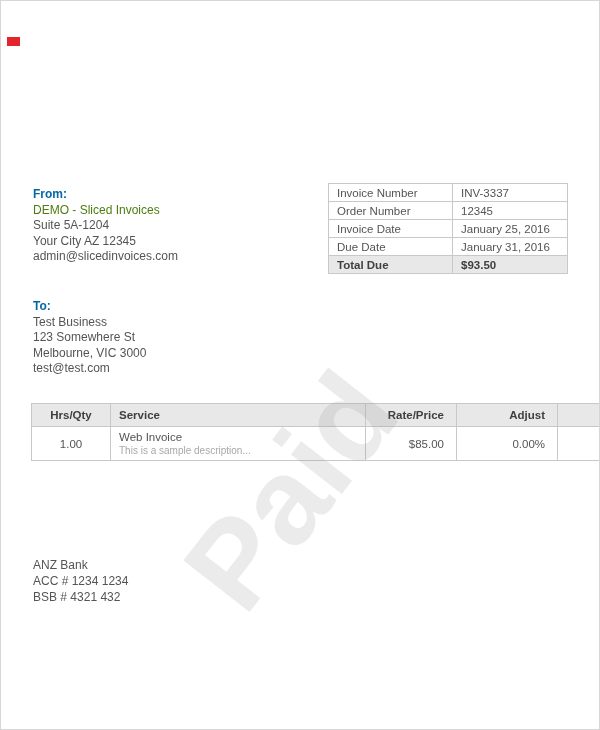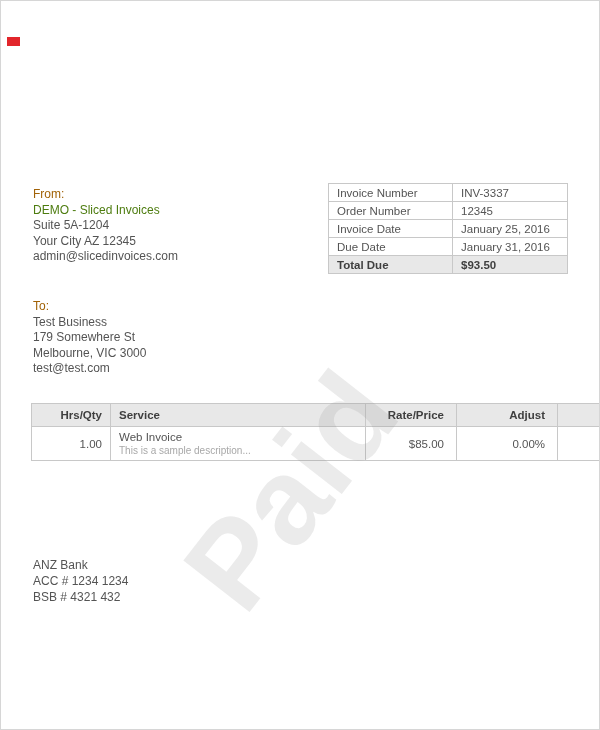--- a/index.html
+++ b/index.html
@@ -9,35 +9,35 @@
     font-family:"Liberation Sans",sans-serif;color:#4f4f4f;
   }
   .red-mark{position:absolute;left:6px;top:36px;width:13px;height:9px;background:#e2262b;}
   .invoice-title{
     position:absolute;top:112px;right:35px;
     font-size:27px;font-weight:bold;color:#383838;letter-spacing:0.5px;
   }
   .addr-block{position:absolute;left:32px;font-size:12px;line-height:15.5px;color:#545454;}
   .addr-from{top:186px;}
   .addr-to{top:298px;}
-  .addr-label{font-weight:normal;color:#a16207;}
+  .addr-label{font-weight:bold;color:#0369a1;}
   .link{color:#4d7c0f;text-decoration:none;cursor:pointer;}
 
   table{border-collapse:collapse;font-size:11.5px;color:#545454;}
   td,th{border:1px solid #c8c8c8;padding:2px 8px;background:#fff;}
 
   .meta-table{position:absolute;left:327px;top:182px;width:240px;table-layout:fixed;}
   .meta-table td{height:13px;text-align:left;}
   .meta-table .c1{width:107px;}
   .total-row td{background:#e8e8e8;font-weight:bold;color:#3f3f3f;}
 
   .items-table{position:absolute;left:30px;top:402px;width:555px;table-layout:fixed;}
   .items-table th{background:#e8e8e8;font-weight:bold;color:#3f3f3f;height:18px;}
   .items-table td{height:29px;vertical-align:middle;}
-  .col-qty{width:62px;text-align:right;}
+  .col-qty{width:62px;text-align:center;}
   .col-service{width:238px;text-align:left;}
   .col-rate{width:70px;text-align:right;}
   .col-adjust{width:80px;text-align:right;}
   .col-subtotal{width:105px;text-align:right;}
   .items-table th.col-rate,.items-table th.col-adjust,.items-table th.col-subtotal,
   .items-table td.col-rate,.items-table td.col-adjust,.items-table td.col-subtotal{padding-right:12px;}
   .service-name{color:#545454;font-size:11.5px;line-height:13px;}
   .service-desc{color:#a8a8a8;font-size:10px;line-height:13px;}
 
   .totals-table{position:absolute;left:345px;top:466px;width:240px;table-layout:fixed;}
@@ -93,21 +93,21 @@
       <tr class="total-row">
         <td class="c1">Total Due</td>
         <td>$93.50</td>
       </tr>
     </tbody>
   </table>
 
   <div class="addr-block addr-to">
     <div class="addr-label">To:</div>
     <div>Test Business</div>
-    <div>179 Somewhere St</div>
+    <div>123 Somewhere St</div>
     <div>Melbourne, VIC 3000</div>
     <div>test@test.com</div>
   </div>
 
   <table class="items-table">
     <thead>
       <tr>
         <th class="col-qty">Hrs/Qty</th>
         <th class="col-service">Service</th>
         <th class="col-rate">Rate/Price</th>

